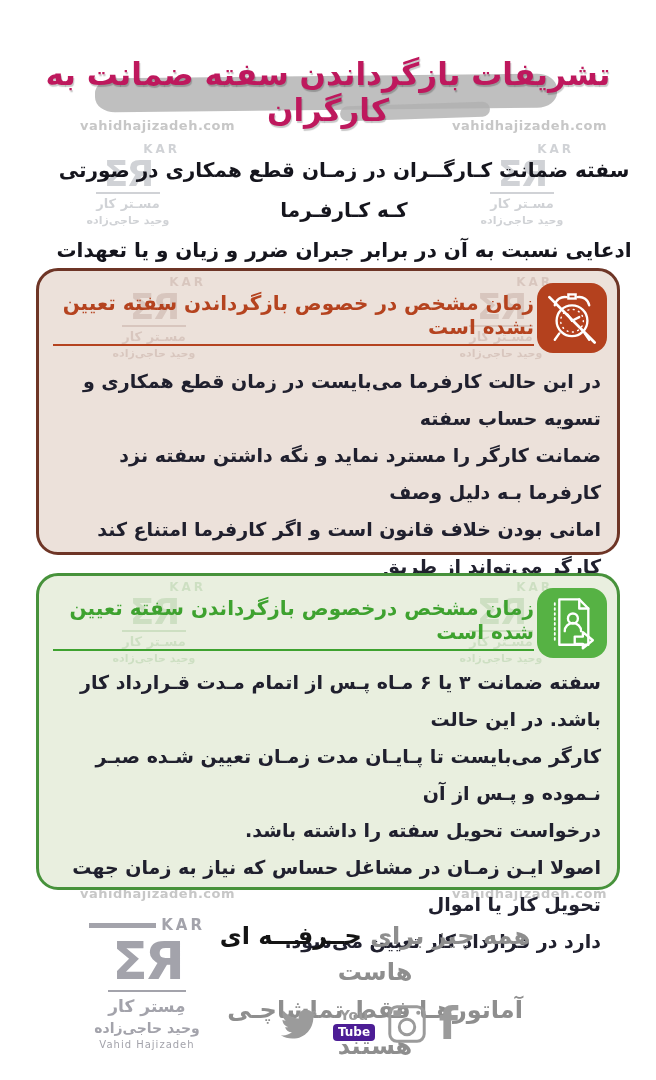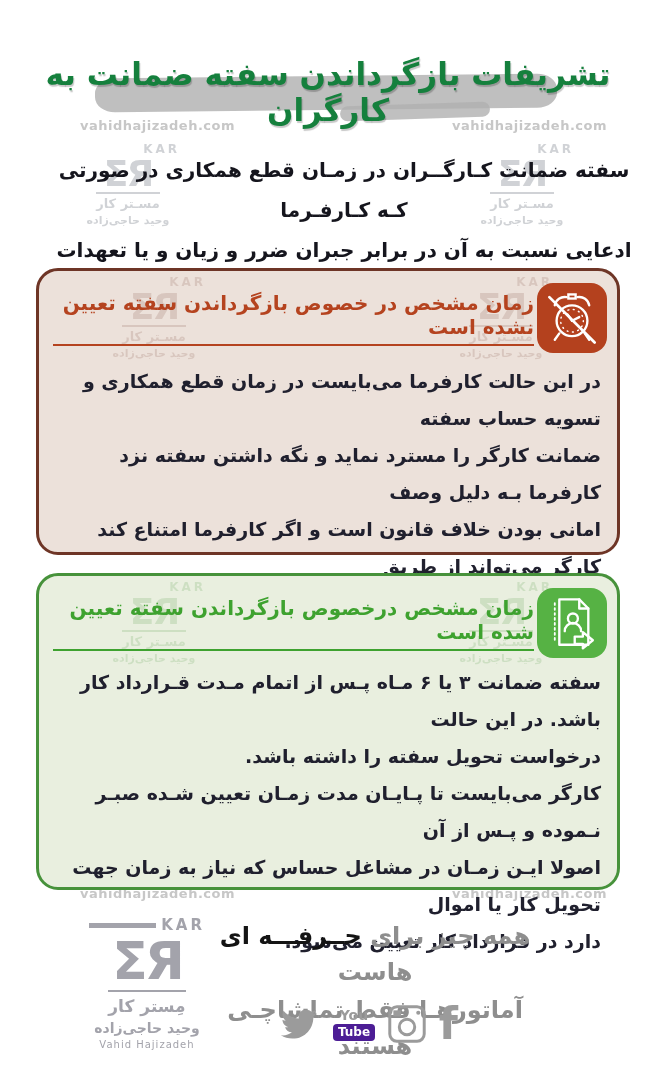--- a/index.html
+++ b/index.html
@@ -5,21 +5,21 @@
   html,body{margin:0;padding:0;background:#fff;}
   .page{position:relative;width:656px;height:1080px;background:#ffffff;overflow:hidden;
         font-family:"DejaVu Sans",sans-serif;}
 
   
   .brush{position:absolute;left:95px;top:76px;width:462px;height:34px;background:#b4b4b4;
          border-radius:20px/15px;transform:rotate(-0.6deg);opacity:.85;}
   .brush2{position:absolute;left:340px;top:104px;width:150px;height:15px;background:#b0b0b0;
           border-radius:10px;transform:rotate(-2deg);opacity:.8;}
   .title{position:absolute;left:0;top:56px;width:100%;margin:0;text-align:center;direction:rtl;
-         font-size:31px;font-weight:800;color:#15803d;text-shadow:1px 2px 1px rgba(0,0,0,.22);}
+         font-size:31px;font-weight:800;color:#be185d;text-shadow:1px 2px 1px rgba(0,0,0,.22);}
 
   
   .wm-domain{position:absolute;font-size:13px;font-weight:bold;color:#c7c7c7;letter-spacing:.5px;}
   .wm-tl{left:80px;top:118px;} .wm-tr{left:452px;top:118px;}
   .wm-bl{left:80px;top:886px;} .wm-br{left:452px;top:886px;}
 
   .wm-logo{position:absolute;width:120px;text-align:center;pointer-events:none;}
   .wm-logo .wm-kar{font-size:12px;font-weight:800;letter-spacing:3px;text-align:right;padding-right:8px;}
   .wm-logo .wm-mark{font-size:36px;font-weight:800;line-height:36px;letter-spacing:-2px;}
   .wm-logo .wm-name{display:inline-block;border-top:2px solid currentColor;padding-top:2px;
@@ -175,22 +175,22 @@
           <path d="M13 10 V52" stroke-width="2" stroke-dasharray="2 3.5"></path>
           <circle cx="33" cy="27" r="5.5"></circle>
           <path d="M24 41 a9 9 0 0 1 18 0"></path>
           <path d="M35 47 h9 v-5 l11 9 -11 9 v-5 h-9 z"></path>
         </svg>
       </div>
       <h2 class="card-title">زمان مشخص درخصوص بازگرداندن سفته تعیین شده است</h2>
     </div>
     <div class="card-body">
       <div>سفته ضمانت ۳ یا ۶ مـاه پـس از اتمام مـدت قـرارداد کار باشد. در این حالت</div>
+      <div>کارگر می‌بایست تا پـایـان مدت زمـان تعیین شـده صبـر نـموده و پـس از آن</div>
       <div>درخواست تحویل سفته را داشته باشد.</div>
-      <div>کارگر می‌بایست تا پـایـان مدت زمـان تعیین شـده صبـر نـموده و پـس از آن</div>
       <div>اصولا ایـن زمـان در مشاغل حساس که نیاز به زمان جهت تحویل کار یا اموال</div>
       <div>دارد در قرارداد کار تعیین می‌شود.</div>
     </div>
   </section>
 
   <div class="logo">
     <div class="logo-top">
       <span class="logo-bar"></span>
       <span>KAR</span>
     </div>

